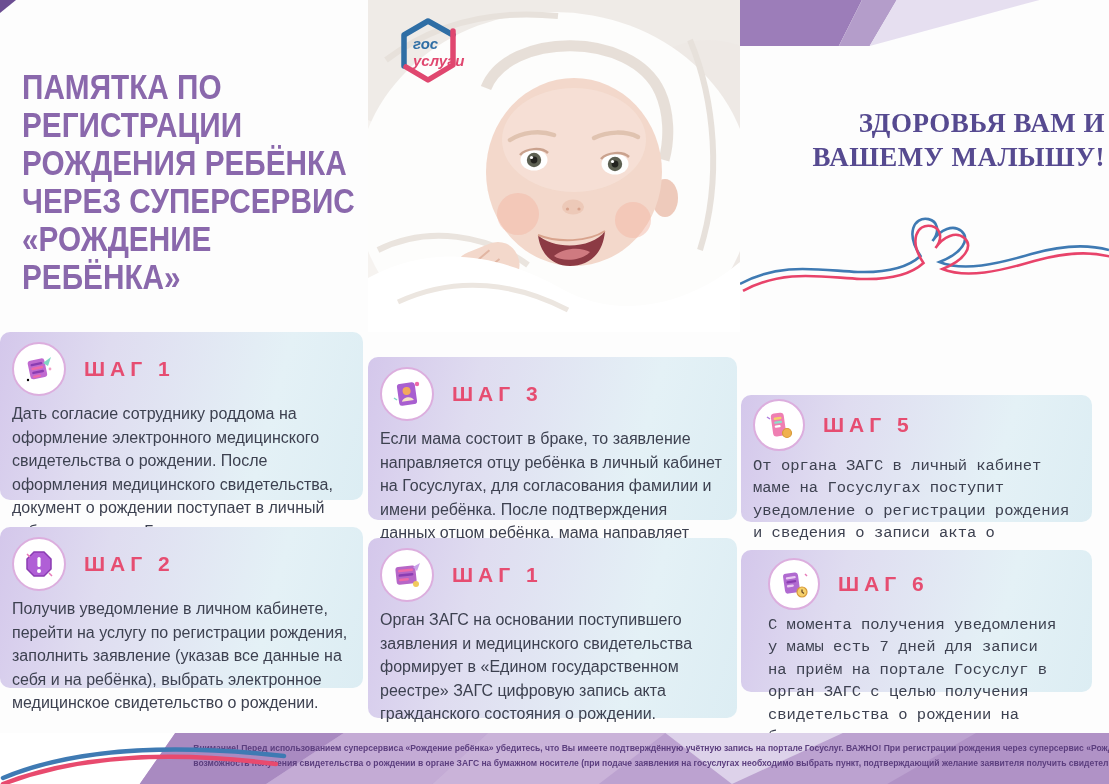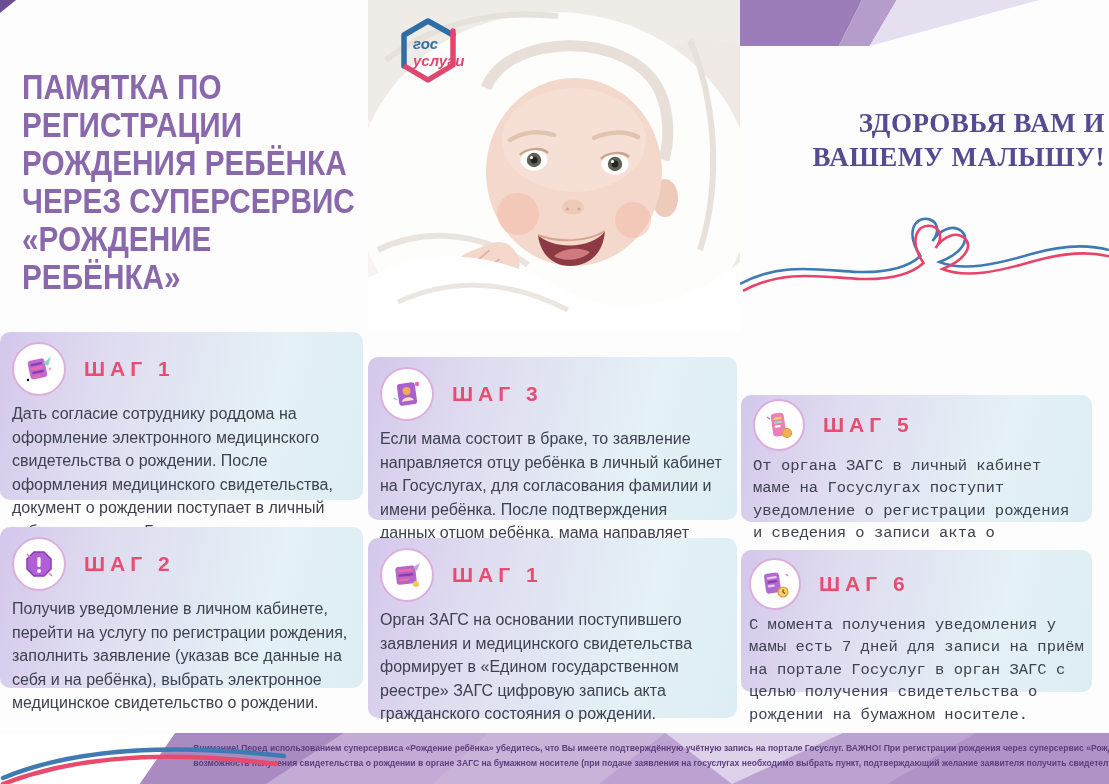--- a/index.html
+++ b/index.html
@@ -32,21 +32,21 @@
   .ribbon { position:absolute; left:740px; top:212px; width:369px; height:98px; }
 
   
   .card { position:absolute; border-radius:10px; padding:10px 12px;
           background:linear-gradient(105deg,#d4c7eb 0%,#dfdcf0 28%,#e4f1f6 72%,#dcedf3 100%); }
   .c1 { left:0;   top:332px; width:363px; height:168px; }
   .c2 { left:0;   top:527px; width:363px; height:161px; }
   .c3 { left:368px; top:357px; width:369px; height:163px; }
   .c4 { left:368px; top:538px; width:369px; height:180px; }
   .c5 { left:741px; top:395px; width:351px; height:127px; padding:4px 12px; }
-  .c6 { left:741px; top:550px; width:351px; height:142px; padding:8px 8px; }
+  .c6 { left:741px; top:550px; width:351px; height:142px; padding:8px 27px; }
   .card-head { display:flex; align-items:center; gap:18px; }
   .icon-circle { flex:0 0 auto; width:54px; height:54px; border-radius:50%; background:#fff;
                  border:2px solid #dcaede; display:flex; align-items:center; justify-content:center; }
   .c5 .icon-circle, .c6 .icon-circle { width:52px; height:52px; }
   .step-label { font-weight:700; font-size:21px; letter-spacing:5px; color:#e64d71; }
   .card-text { margin-top:6px; font-size:16px; line-height:1.47; color:#3d4150; }
   .c5 .card-text, .c6 .card-text { font-size:15.5px; line-height:1.45; margin-top:4px;font-family:Liberation Mono, monospace; }
 
   
   .footer { position:absolute; left:0; top:733px; width:1109px; height:51px; background:#fff; }

